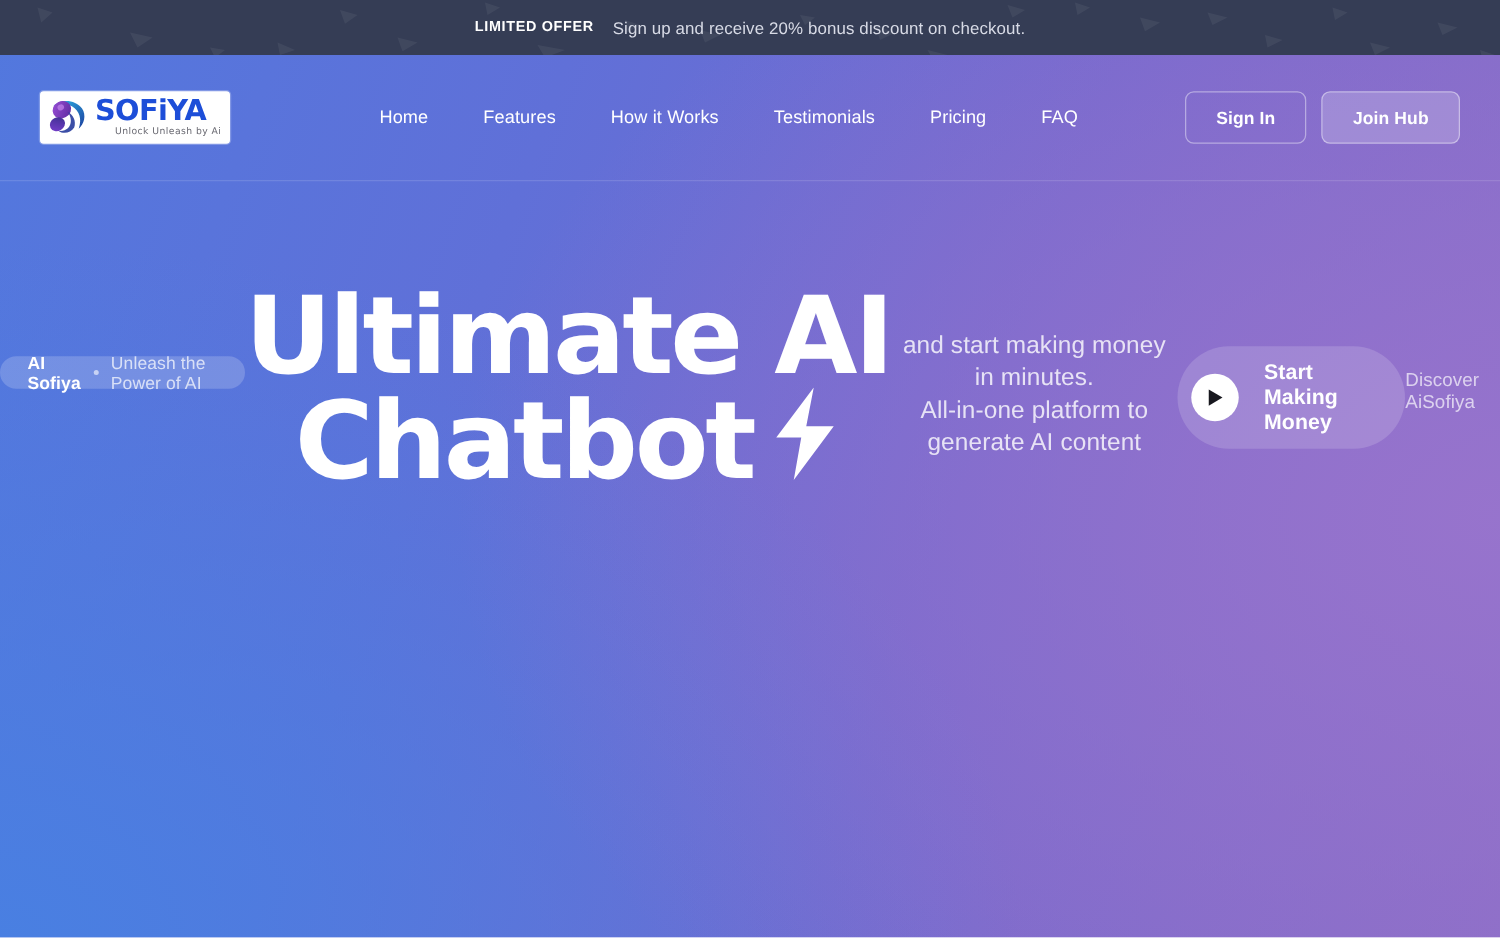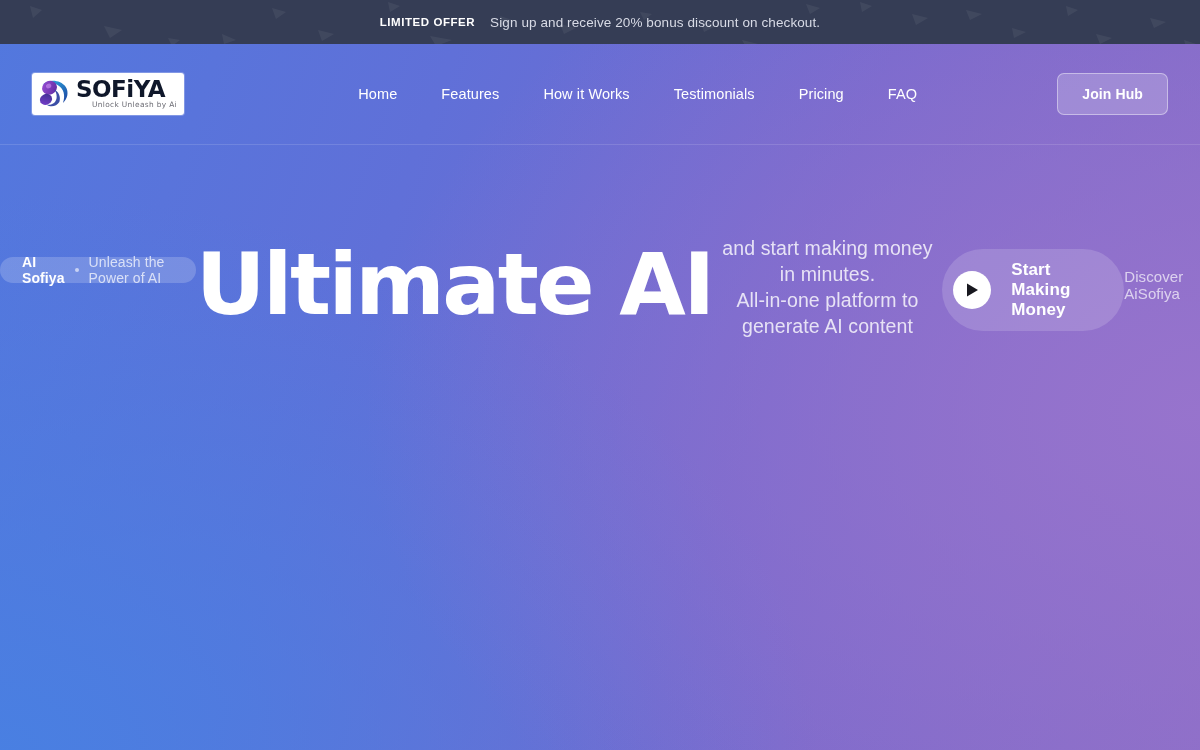--- a/index.html
+++ b/index.html
@@ -70,21 +70,21 @@
     padding:3px 6px 3px 4px;
     gap:4px;
     flex:0 0 auto;
     box-shadow:0 0 0 1px rgba(255,255,255,0.25);
   }
   .logo-mark { width:36px; height:34px; flex:0 0 auto; }
   .logo-words { display:flex; flex-direction:column; justify-content:center; flex:1; }
   .logo-name {
     font-size:23px; font-weight:bold; line-height:0.95;
     letter-spacing:-0.5px;
-    color:#0f172a;
+    color:#1d4ed8;
     font-family:"DejaVu Sans", sans-serif;
   }
   .logo-tag {
     font-size:7.4px; line-height:1.1;
     color:#6a6a72;
     letter-spacing:0.35px;
     text-align:right;
     padding-right:1px;
     font-family:"DejaVu Sans", sans-serif;
   }
@@ -264,34 +264,40 @@
     <nav class="nav">
       <a href="#">Home</a>
       <a href="#">Features</a>
       <a href="#">How it Works</a>
       <a href="#">Testimonials</a>
       <a href="#">Pricing</a>
       <a href="#">FAQ</a>
     </nav>
 
     <div class="auth">
+      <button class="btn-signin">Sign In</button>
       <button class="btn-join">Join Hub</button>
     </div>
   </div>
 
   <div class="hero">
 
     <div class="badge">
       <span class="badge-strong">AI Sofiya</span>
       <span class="badge-dot"></span>
       <span class="badge-light">Unleash the Power of AI</span>
     </div>
 
     <h1 class="headline">
       <span class="line">Ultimate AI</span>
+      <span class="line">
+        <span>Chatbot</span><span class="bolt"><svg width="58" height="74" viewBox="0 0 58 74">
+              <polygon fill="#ffffff" points="36,0 6,40 26,40 20,74 52,31 30,31"></polygon>
+            </svg></span>
+      </span>
     </h1>
 
     <p class="subtitle">
       <span class="line">and start making money in minutes.</span>
       <span class="line">All-in-one platform to generate AI content</span>
     </p>
 
     <div class="cta">
       <span class="cta-play">
         <svg width="13" height="14" viewBox="0 0 13 14">

